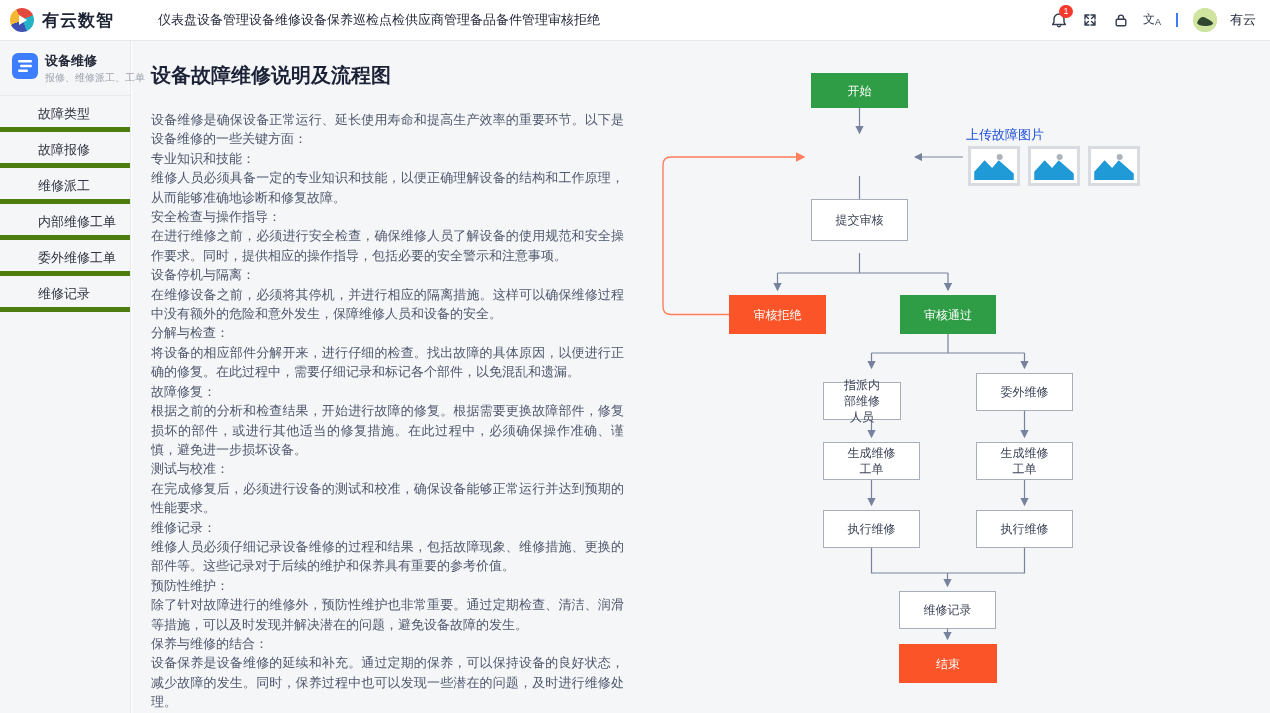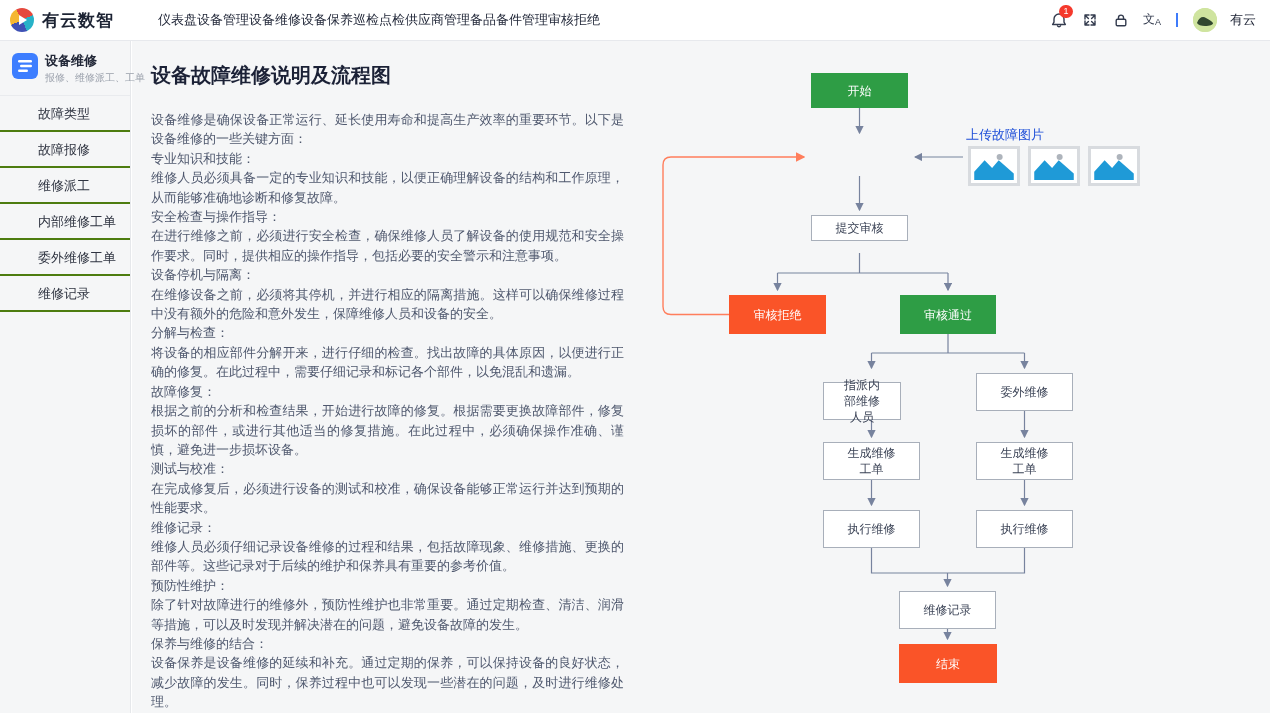--- a/index.html
+++ b/index.html
@@ -34,21 +34,21 @@
   
   .sidebar { position:absolute; left:0; top:41px; width:131px; height:672px; background:#f5f6f7;
     border-right:1px solid #e6e8eb; z-index:20; }
   .sb-head { display:flex; align-items:flex-start; padding:12px 6px 10px 12px; border-bottom:1px solid #e9ebee; cursor:pointer; }
   .sb-ic { width:26px; height:26px; border-radius:6px; background:#3d7eff; flex:none;
     display:flex; align-items:center; justify-content:center; }
   .sb-head-txt { margin-left:7px; }
   .sb-title { font-size:13px; font-weight:bold; color:#222838; line-height:15px; }
   .sb-sub { font-size:10px; color:#9ba1ac; margin-top:3px; white-space:nowrap; }
   .sb-item { height:36px; line-height:36px; padding-left:38px; font-size:13px; color:#2e3340;
-    border-bottom:2px solid #4d7c0f; cursor:pointer; white-space:nowrap; }
+    border-bottom:5px solid #4d7c0f; cursor:pointer; white-space:nowrap; }
 
   
   .content { position:absolute; left:132px; top:41px; width:1138px; height:672px; background:#f5f6f7; }
   .doc-title { position:absolute; left:19px; top:21px; font-size:20px; font-weight:bold; color:#1b2136; }
   .doc-body { position:absolute; left:19px; top:69px; width:473px; font-size:13px; line-height:19.4px;
     color:#4f586e; white-space:pre-line; text-align:justify; }
 
   
   .flow { position:absolute; left:509px; top:0; width:629px; height:672px; }
   .fc-lines { position:absolute; left:0; top:0; }
@@ -188,21 +188,21 @@
           <path d="M383.5 439 L383.5 464" marker-end="url(#mG)"></path>
           <path d="M230.5 507 L230.5 532 L306.5 532 M383.5 507 L383.5 532 L306.5 532"></path>
           <path d="M306.5 532 L306.5 545" marker-end="url(#mG)"></path>
           <path d="M306.5 588 L306.5 598" marker-end="url(#mG)"></path>
           <path d="M322 116 L274 116" marker-end="url(#mG)"></path>
         </g>
         <path d="M88 273.5 L30 273.5 Q22 273.5 22 265.5 L22 124 Q22 116 30 116 L163 116" stroke="#FF7E5C" stroke-width="1.4" fill="none" marker-end="url(#mO)"></path>
       </svg>
 
       <div class="fc-node n-green" style="left:170px;top:32px;width:97px;height:35px">开始</div>
-      <div class="fc-node n-white" style="left:170px;top:174px;width:97px;height:26px">提交审核</div>
+      <div class="fc-node n-white" style="left:170px;top:158px;width:97px;height:42px">提交审核</div>
       <div class="fc-node n-orange" style="left:88px;top:254px;width:97px;height:39px">审核拒绝</div>
       <div class="fc-node n-green" style="left:259px;top:254px;width:96px;height:39px">审核通过</div>
       <div class="fc-node n-white" style="left:182px;top:341px;width:78px;height:38px">指派内部维修人员</div>
       <div class="fc-node n-white" style="left:335px;top:332px;width:97px;height:38px">委外维修</div>
       <div class="fc-node n-white" style="left:182px;top:401px;width:97px;height:38px">生成维修工单</div>
       <div class="fc-node n-white" style="left:335px;top:401px;width:97px;height:38px">生成维修工单</div>
       <div class="fc-node n-white" style="left:182px;top:469px;width:97px;height:38px">执行维修</div>
       <div class="fc-node n-white" style="left:335px;top:469px;width:97px;height:38px">执行维修</div>
       <div class="fc-node n-white" style="left:258px;top:550px;width:97px;height:38px">维修记录</div>
       <div class="fc-node n-orange" style="left:258px;top:603px;width:98px;height:39px">结束</div>

